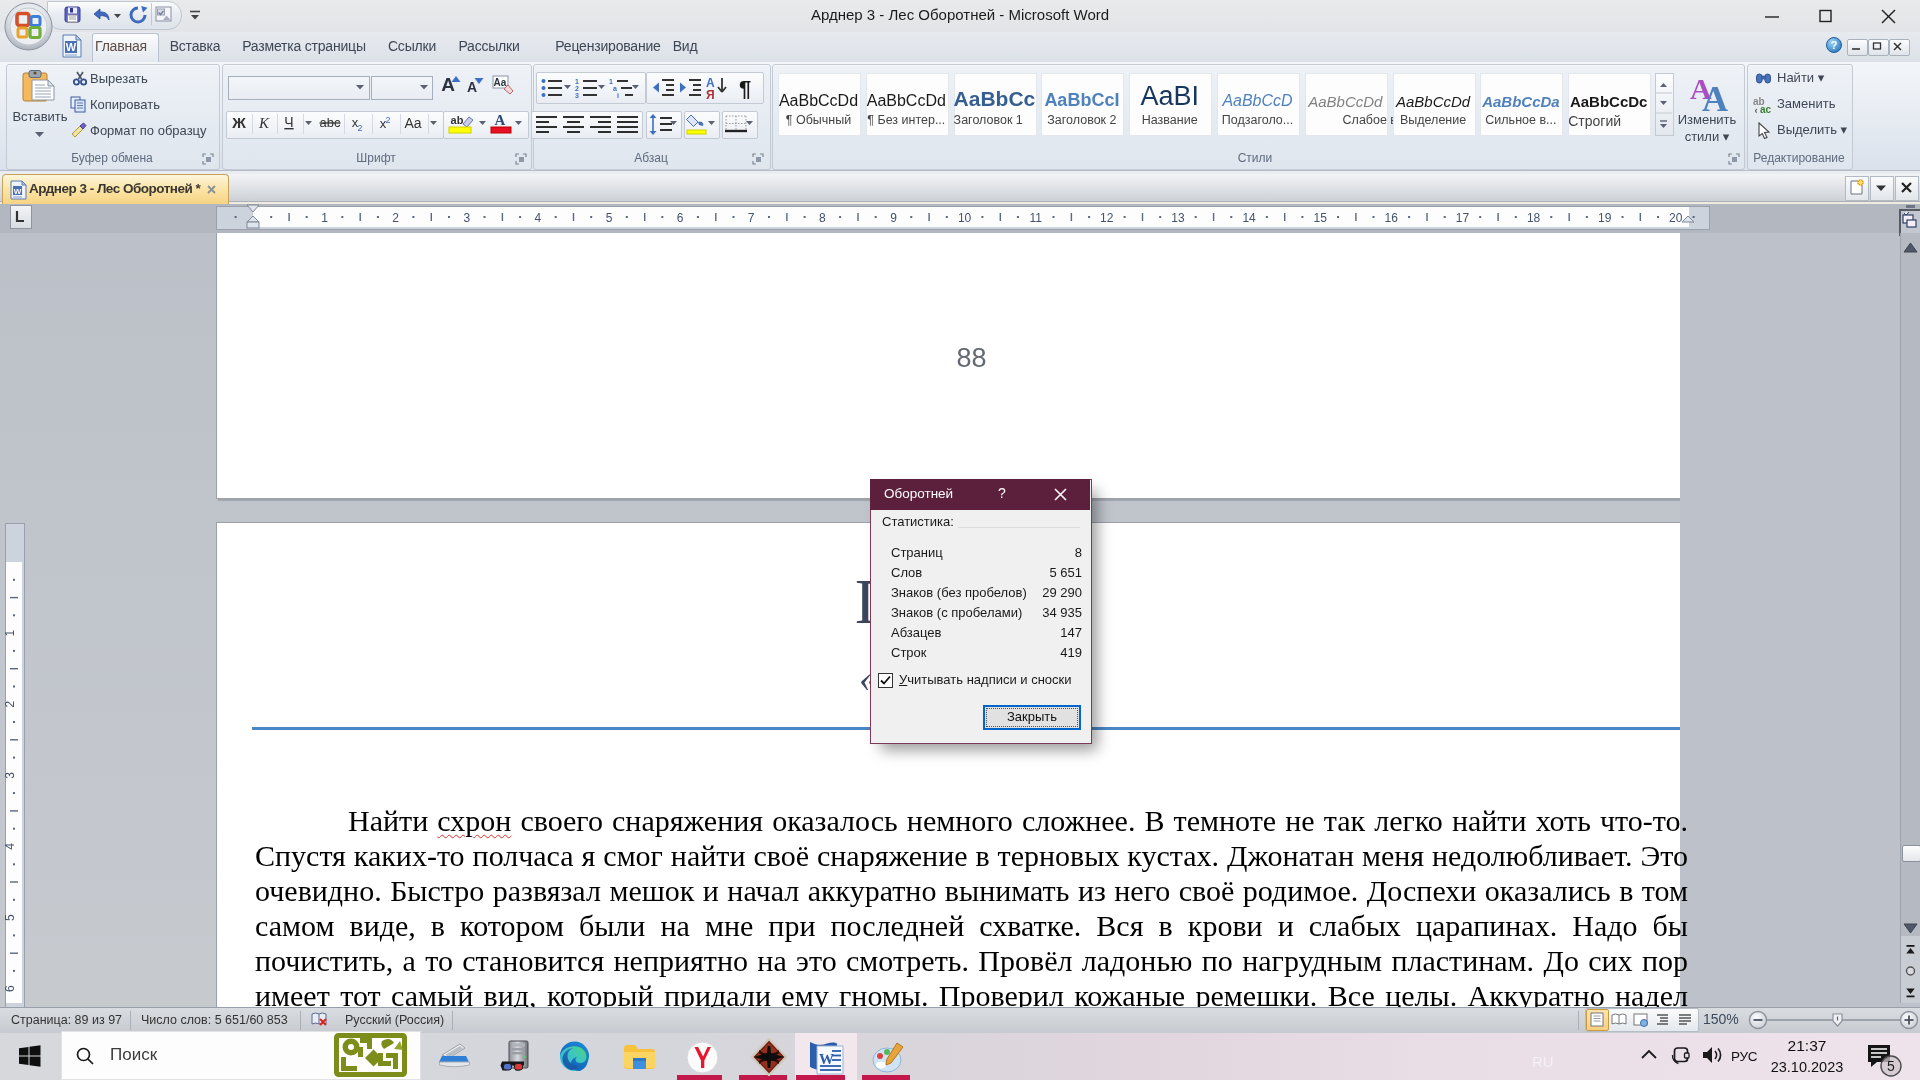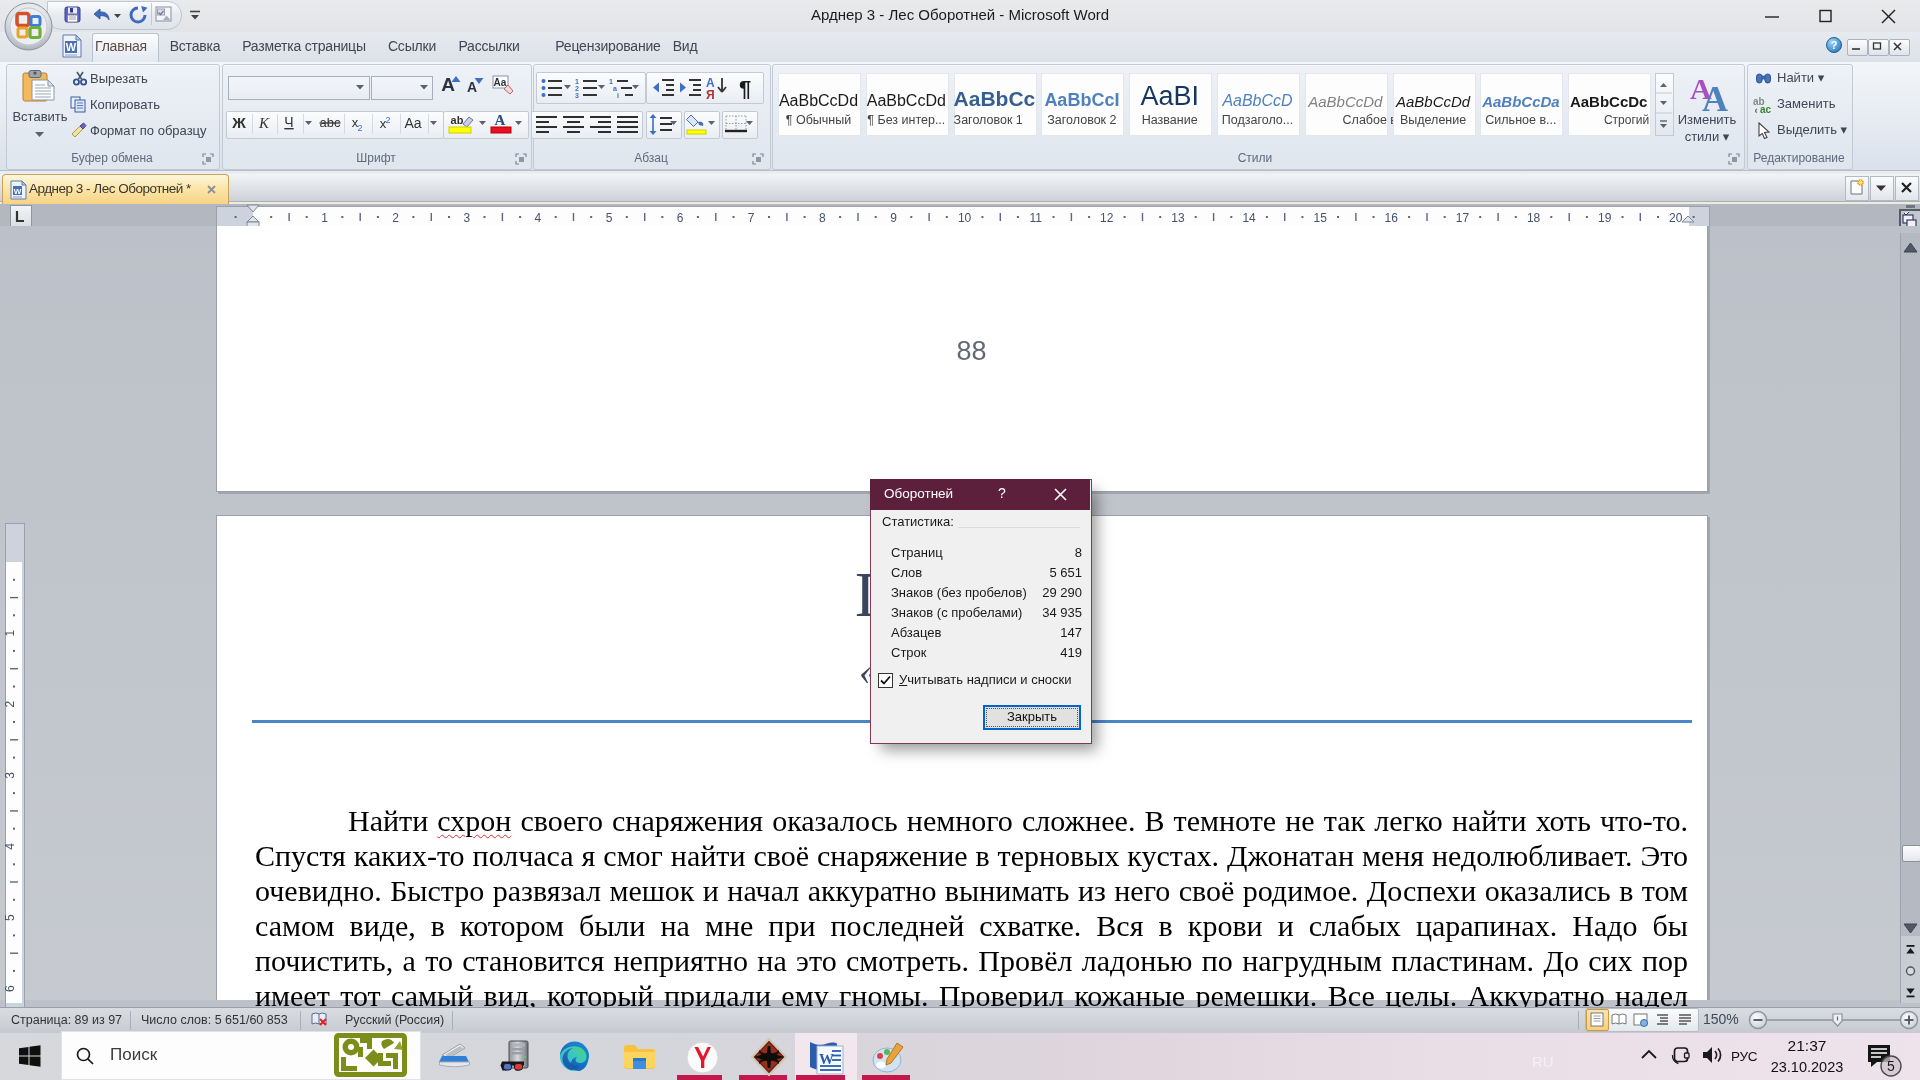--- a/index.html
+++ b/index.html
@@ -418,21 +418,21 @@
 <div class="abs" style="left:1304.7999999999997px;top:93px;width:81px;text-align:center;font-size:15px;color:#828282;font-weight:normal;font-style:italic;white-space:nowrap;overflow:hidden;">AaBbCcDd</div>
 <div class="abs" style="left:1339px;top:113px;width:81px;text-align:center;font-size:12.5px;color:#444;white-space:nowrap;overflow:hidden;">Слабое вы...</div>
 <div class="abs" style="left:1392.5999999999997px;top:73px;width:81px;height:61px;background:#fdfdfe;border:1px solid #e3e7ec;"></div>
 <div class="abs" style="left:1392.5999999999997px;top:93px;width:81px;text-align:center;font-size:15px;color:#1a1a1a;font-weight:normal;font-style:italic;white-space:nowrap;overflow:hidden;">AaBbCcDd</div>
 <div class="abs" style="left:1392.5999999999997px;top:113px;width:81px;text-align:center;font-size:12.5px;color:#444;white-space:nowrap;overflow:hidden;">Выделение</div>
 <div class="abs" style="left:1480.3999999999996px;top:73px;width:81px;height:61px;background:#fdfdfe;border:1px solid #e3e7ec;"></div>
 <div class="abs" style="left:1480.3999999999996px;top:93px;width:81px;text-align:center;font-size:15px;color:#4f81bd;font-weight:bold;font-style:italic;white-space:nowrap;overflow:hidden;">AaBbCcDa</div>
 <div class="abs" style="left:1480.3999999999996px;top:113px;width:81px;text-align:center;font-size:12.5px;color:#444;white-space:nowrap;overflow:hidden;">Сильное в...</div>
 <div class="abs" style="left:1568.1999999999996px;top:73px;width:81px;height:61px;background:#fdfdfe;border:1px solid #e3e7ec;"></div>
 <div class="abs" style="left:1568.1999999999996px;top:93px;width:81px;text-align:center;font-size:15px;color:#1a1a1a;font-weight:bold;font-style:normal;white-space:nowrap;overflow:hidden;">AaBbCcDc</div>
-<div class="abs" style="left:1568.1999999999996px;top:113px;width:81px;text-align:right;font-size:12px;color:#444;white-space:nowrap;overflow:hidden;">Строгий</div>
+<div class="abs" style="left:1568.1999999999996px;top:113px;width:81px;text-align:left;font-size:14px;color:#444;white-space:nowrap;overflow:hidden;">Строгий</div>
 
 <div class="abs" style="left:1655px;top:73px;width:17px;height:61px;background:linear-gradient(#fbfcfd,#e3e8ef);border:1px solid #c3cad4;"></div>
 <svg class="abs" style="left:1655px;top:73px" width="17" height="61">
  <line x1="0" y1="20" x2="17" y2="20" stroke="#c3cad4"></line>
       <line x1="0" y1="40" x2="17" y2="40" stroke="#c3cad4"></line>
  <path d="M5 14 l3.5 -4 l3.5 4 z" fill="#5a6170"></path>
  <path d="M5 28 l3.5 4 l3.5 -4 z" fill="#5a6170"></path>
  <line x1="5" y1="48" x2="12" y2="48" stroke="#5a6170" stroke-width="1.4"></line>
  <path d="M5 51 l3.5 4 l3.5 -4 z" fill="#5a6170"></path>
 </svg>
@@ -465,21 +465,21 @@
 <div class="abs" style="left:0;top:202px;width:1920px;height:2px;background:#efecdf;"></div>
 
 <div class="abs" style="left:2px;top:174px;width:225px;height:29px;background:linear-gradient(#fdf6dd,#fbe6a9 45%,#f7d384);border:1px solid #c9a35a;border-bottom:none;border-radius:4px 4px 0 0;"></div>
 <svg class="abs" style="left:9px;top:180px" width="19" height="20">
  <path d="M2 1 h11 l4 4 v14 h-15 z" fill="#eef3fb" stroke="#5a7ab2"></path>
  <path d="M13 1 l4 4 h-4 z" fill="#b9cbe6" stroke="#5a7ab2"></path>
  <rect x="4" y="6" width="9" height="9" fill="#4a6fb5"></rect>
  <text x="8.5" y="13.5" font-size="8" font-weight="bold" fill="#fff" text-anchor="middle">W</text>
  <line x1="4" y1="17" x2="13" y2="17" stroke="#8aa0c6"></line>
 </svg>
-<div class="abs" style="left:29px;top:181px;font-size:13.5px;letter-spacing:-0.5px;font-weight:normal;color:#3a3632;">Арднер 3 - Лес Оборотней *</div>
+<div class="abs" style="left:29px;top:181px;font-size:13.5px;letter-spacing:-0.5px;font-weight:bold;color:#3a3632;">Арднер 3 - Лес Оборотней *</div>
 <svg class="abs" style="left:206px;top:184px" width="11" height="11">
  <path d="M2 2 L9 9 M9 2 L2 9" stroke="#8a8f98" stroke-width="1.8"></path>
 </svg>
 
 <div class="abs" style="left:1845px;top:176px;width:22px;height:23px;background:linear-gradient(#fafbfc,#e2e6eb);border:1px solid #b4bac3;"></div>
 <div class="abs" style="left:1870px;top:176px;width:22px;height:23px;background:linear-gradient(#fafbfc,#e2e6eb);border:1px solid #b4bac3;"></div>
 <div class="abs" style="left:1895px;top:176px;width:22px;height:23px;background:linear-gradient(#fafbfc,#e2e6eb);border:1px solid #b4bac3;"></div>
 <svg class="abs" style="left:1849px;top:179px" width="15" height="17">
  <path d="M2 2 h8 l3 3 v10 h-11 z" fill="#fff" stroke="#6b7584"></path>
  <path d="M10 2 l3 3 h-3 z" fill="#cfd8e4" stroke="#6b7584"></path>
@@ -597,21 +597,21 @@
     </svg>
 
 <div class="abs" style="left:1899px;top:209px;width:20px;height:23px;background:#c3c8d0;border:2px solid #555a63;"></div>
 <svg class="abs" style="left:1902px;top:212px" width="16" height="17">
  <rect x="1" y="3" width="10" height="8" fill="#f6eef6" stroke="#2c3e66" stroke-width="1.2"></rect>
  <rect x="5" y="8" width="9" height="7" fill="#f6eef6" stroke="#2c3e66" stroke-width="1.2"></rect>
  <path d="M2 1 l2 2 l3 -3" fill="#fff" stroke="#2c3e66" stroke-width="1"></path>
 </svg>
 <div class="abs" style="left:1906px;top:205px;width:9px;height:3px;background:#6f7683;"></div>
 
-<div class="abs" style="left:0;top:226px;width:1920px;height:774px;background:linear-gradient(180deg,#bcc1c9,#c6cacf);overflow:hidden;" id="docarea">
+<div class="abs" style="left:0;top:233px;width:1680px;height:774px;background:linear-gradient(180deg,#bcc1c9,#c6cacf);overflow:hidden;" id="docarea">
 
  <div class="abs" style="left:216px;top:-40px;width:1490px;height:304px;background:#fff;border:1px solid #9b9fa6;box-shadow:2px 2px 0 #a2a6ad;"></div>
  <div class="abs" style="left:255px;top:110px;width:1433px;text-align:center;font-size:27px;color:#636973;">88</div>
 
  <div class="abs" style="left:216px;top:289px;width:1490px;height:520px;background:#fff;border:1px solid #9b9fa6;box-shadow:2px 2px 0 #a2a6ad;"></div>
 
  <div class="abs" style="left:855px;top:332px;width:232px;overflow:hidden;font-family:'Liberation Serif',serif;font-size:64px;color:#39465c;white-space:nowrap;">Пролог</div>
  <div class="abs" style="left:859px;top:421px;width:224px;overflow:hidden;font-family:'Liberation Serif',serif;font-style:italic;font-size:40px;color:#39465c;white-space:nowrap;">«Лес»</div>
 
  <div class="abs" style="left:252px;top:494px;width:1440px;height:3px;background:#4a87c7;"></div>

